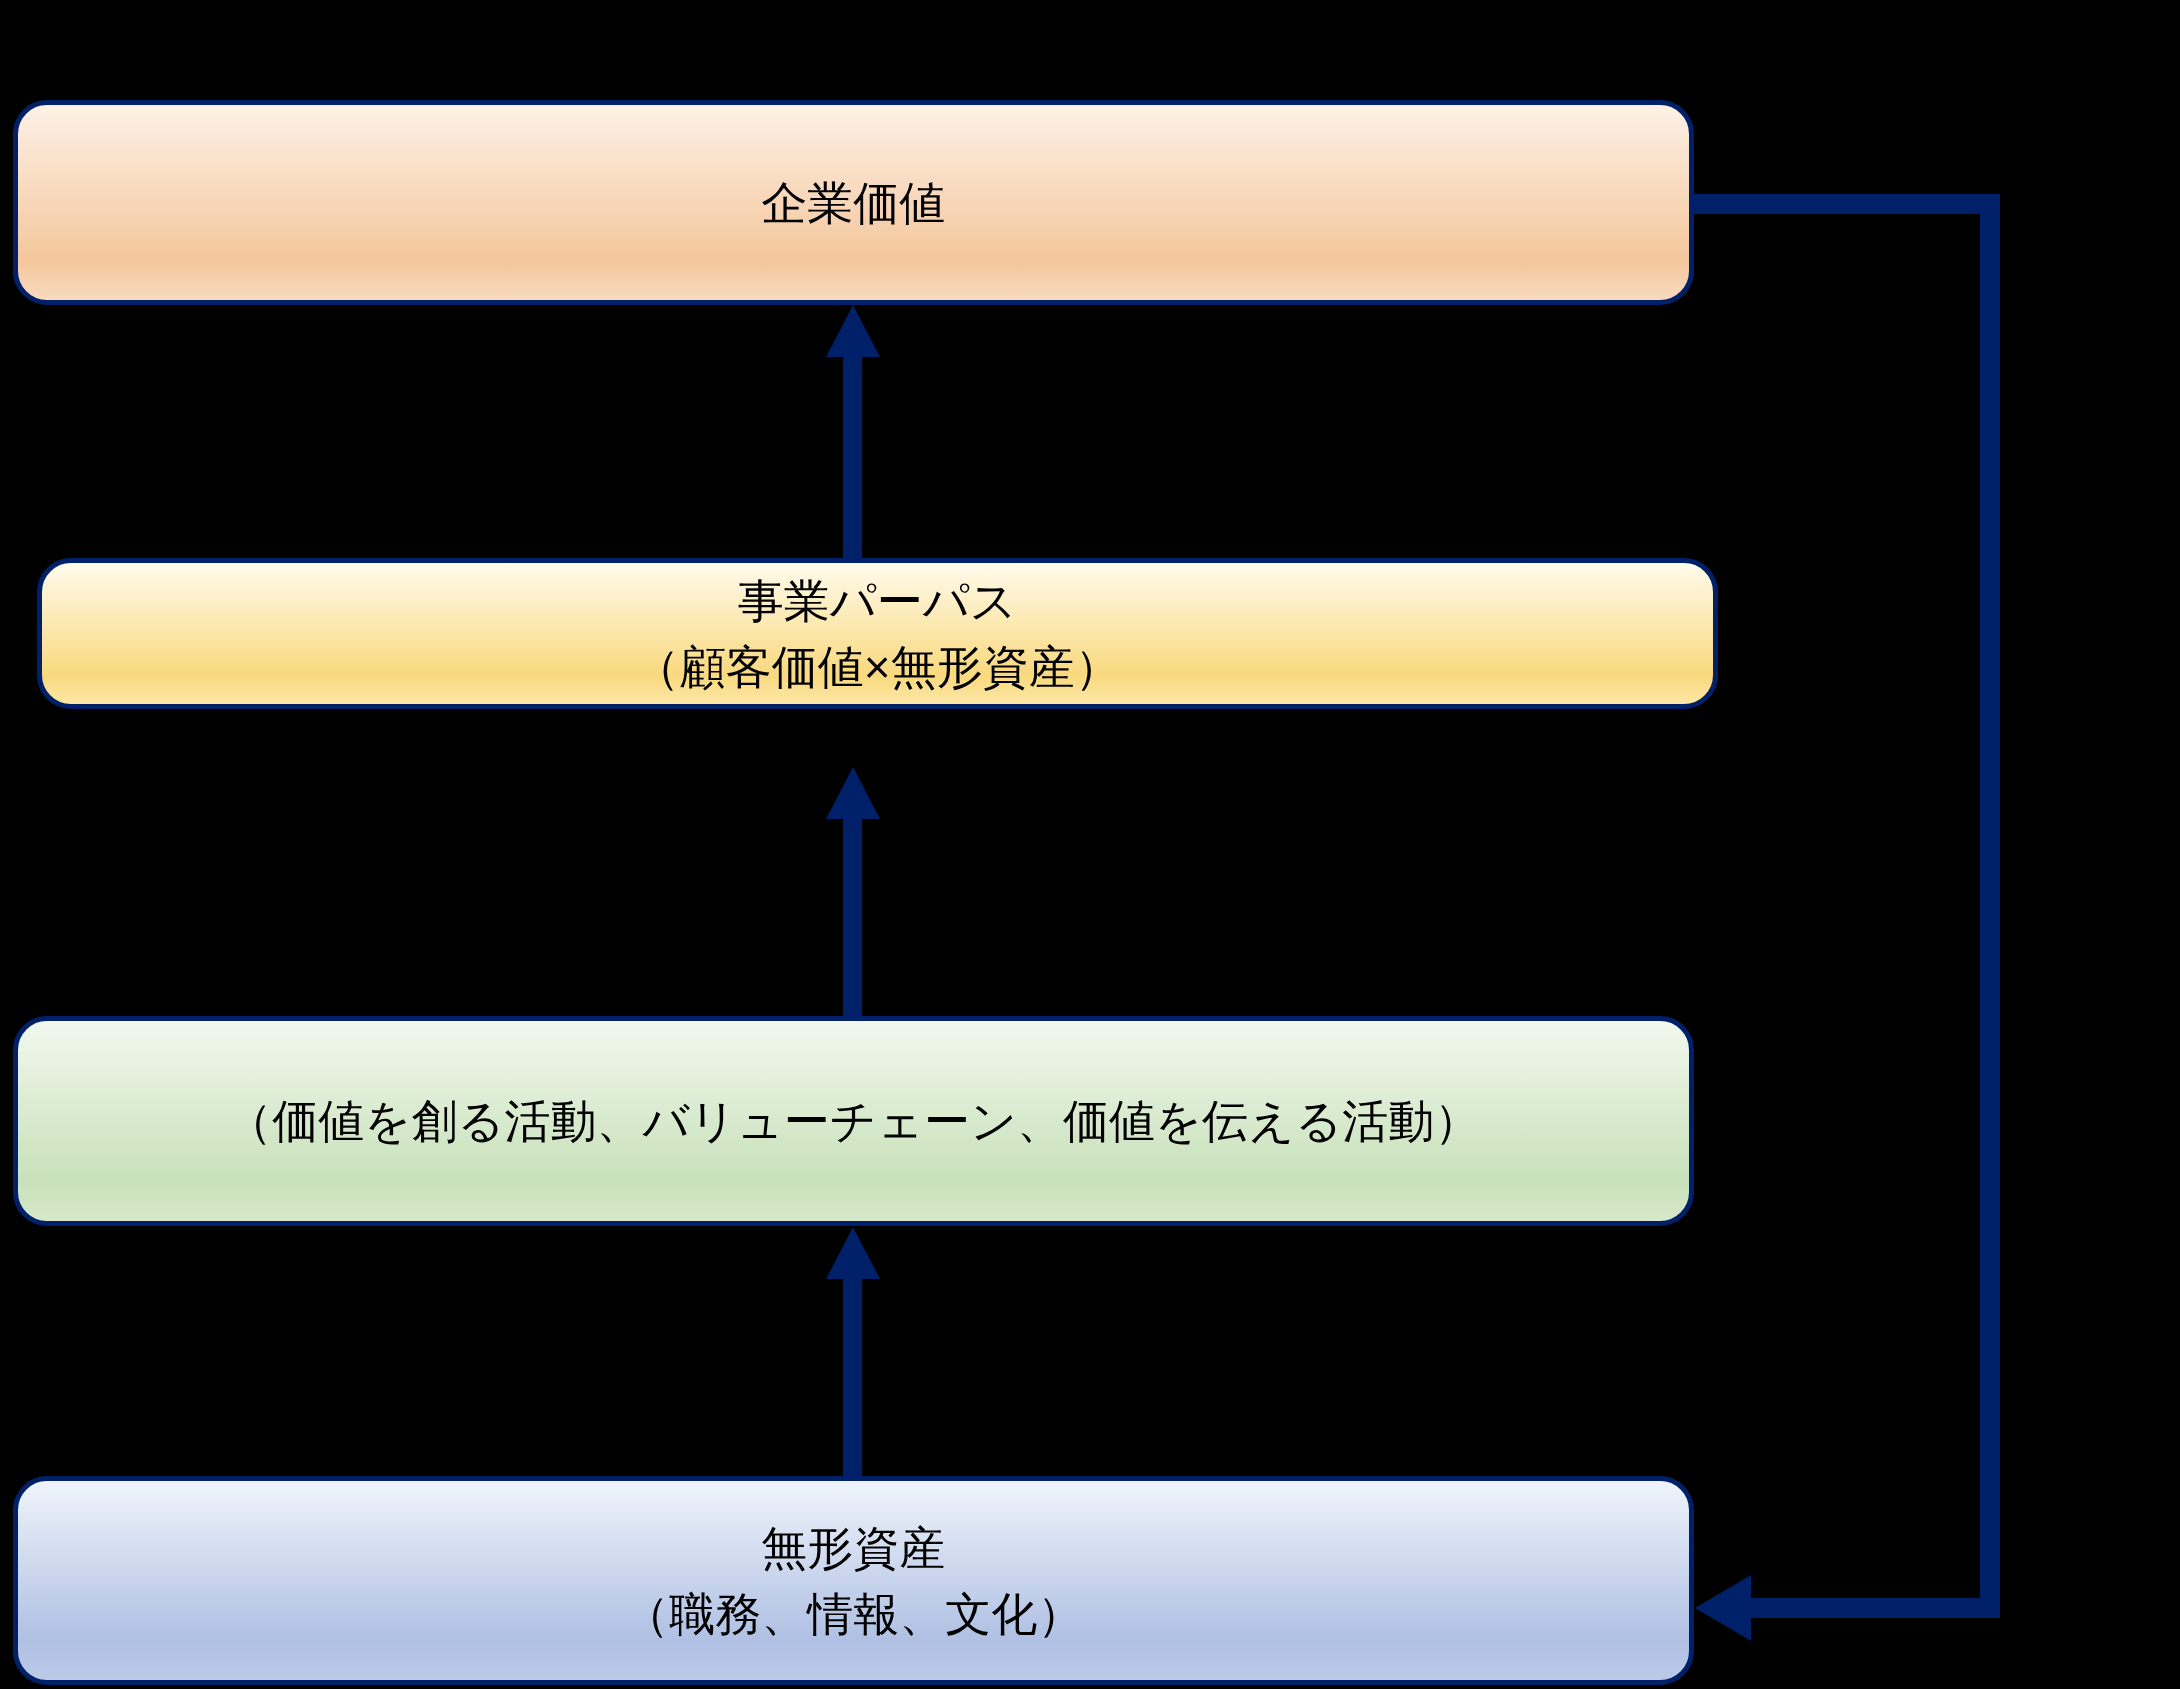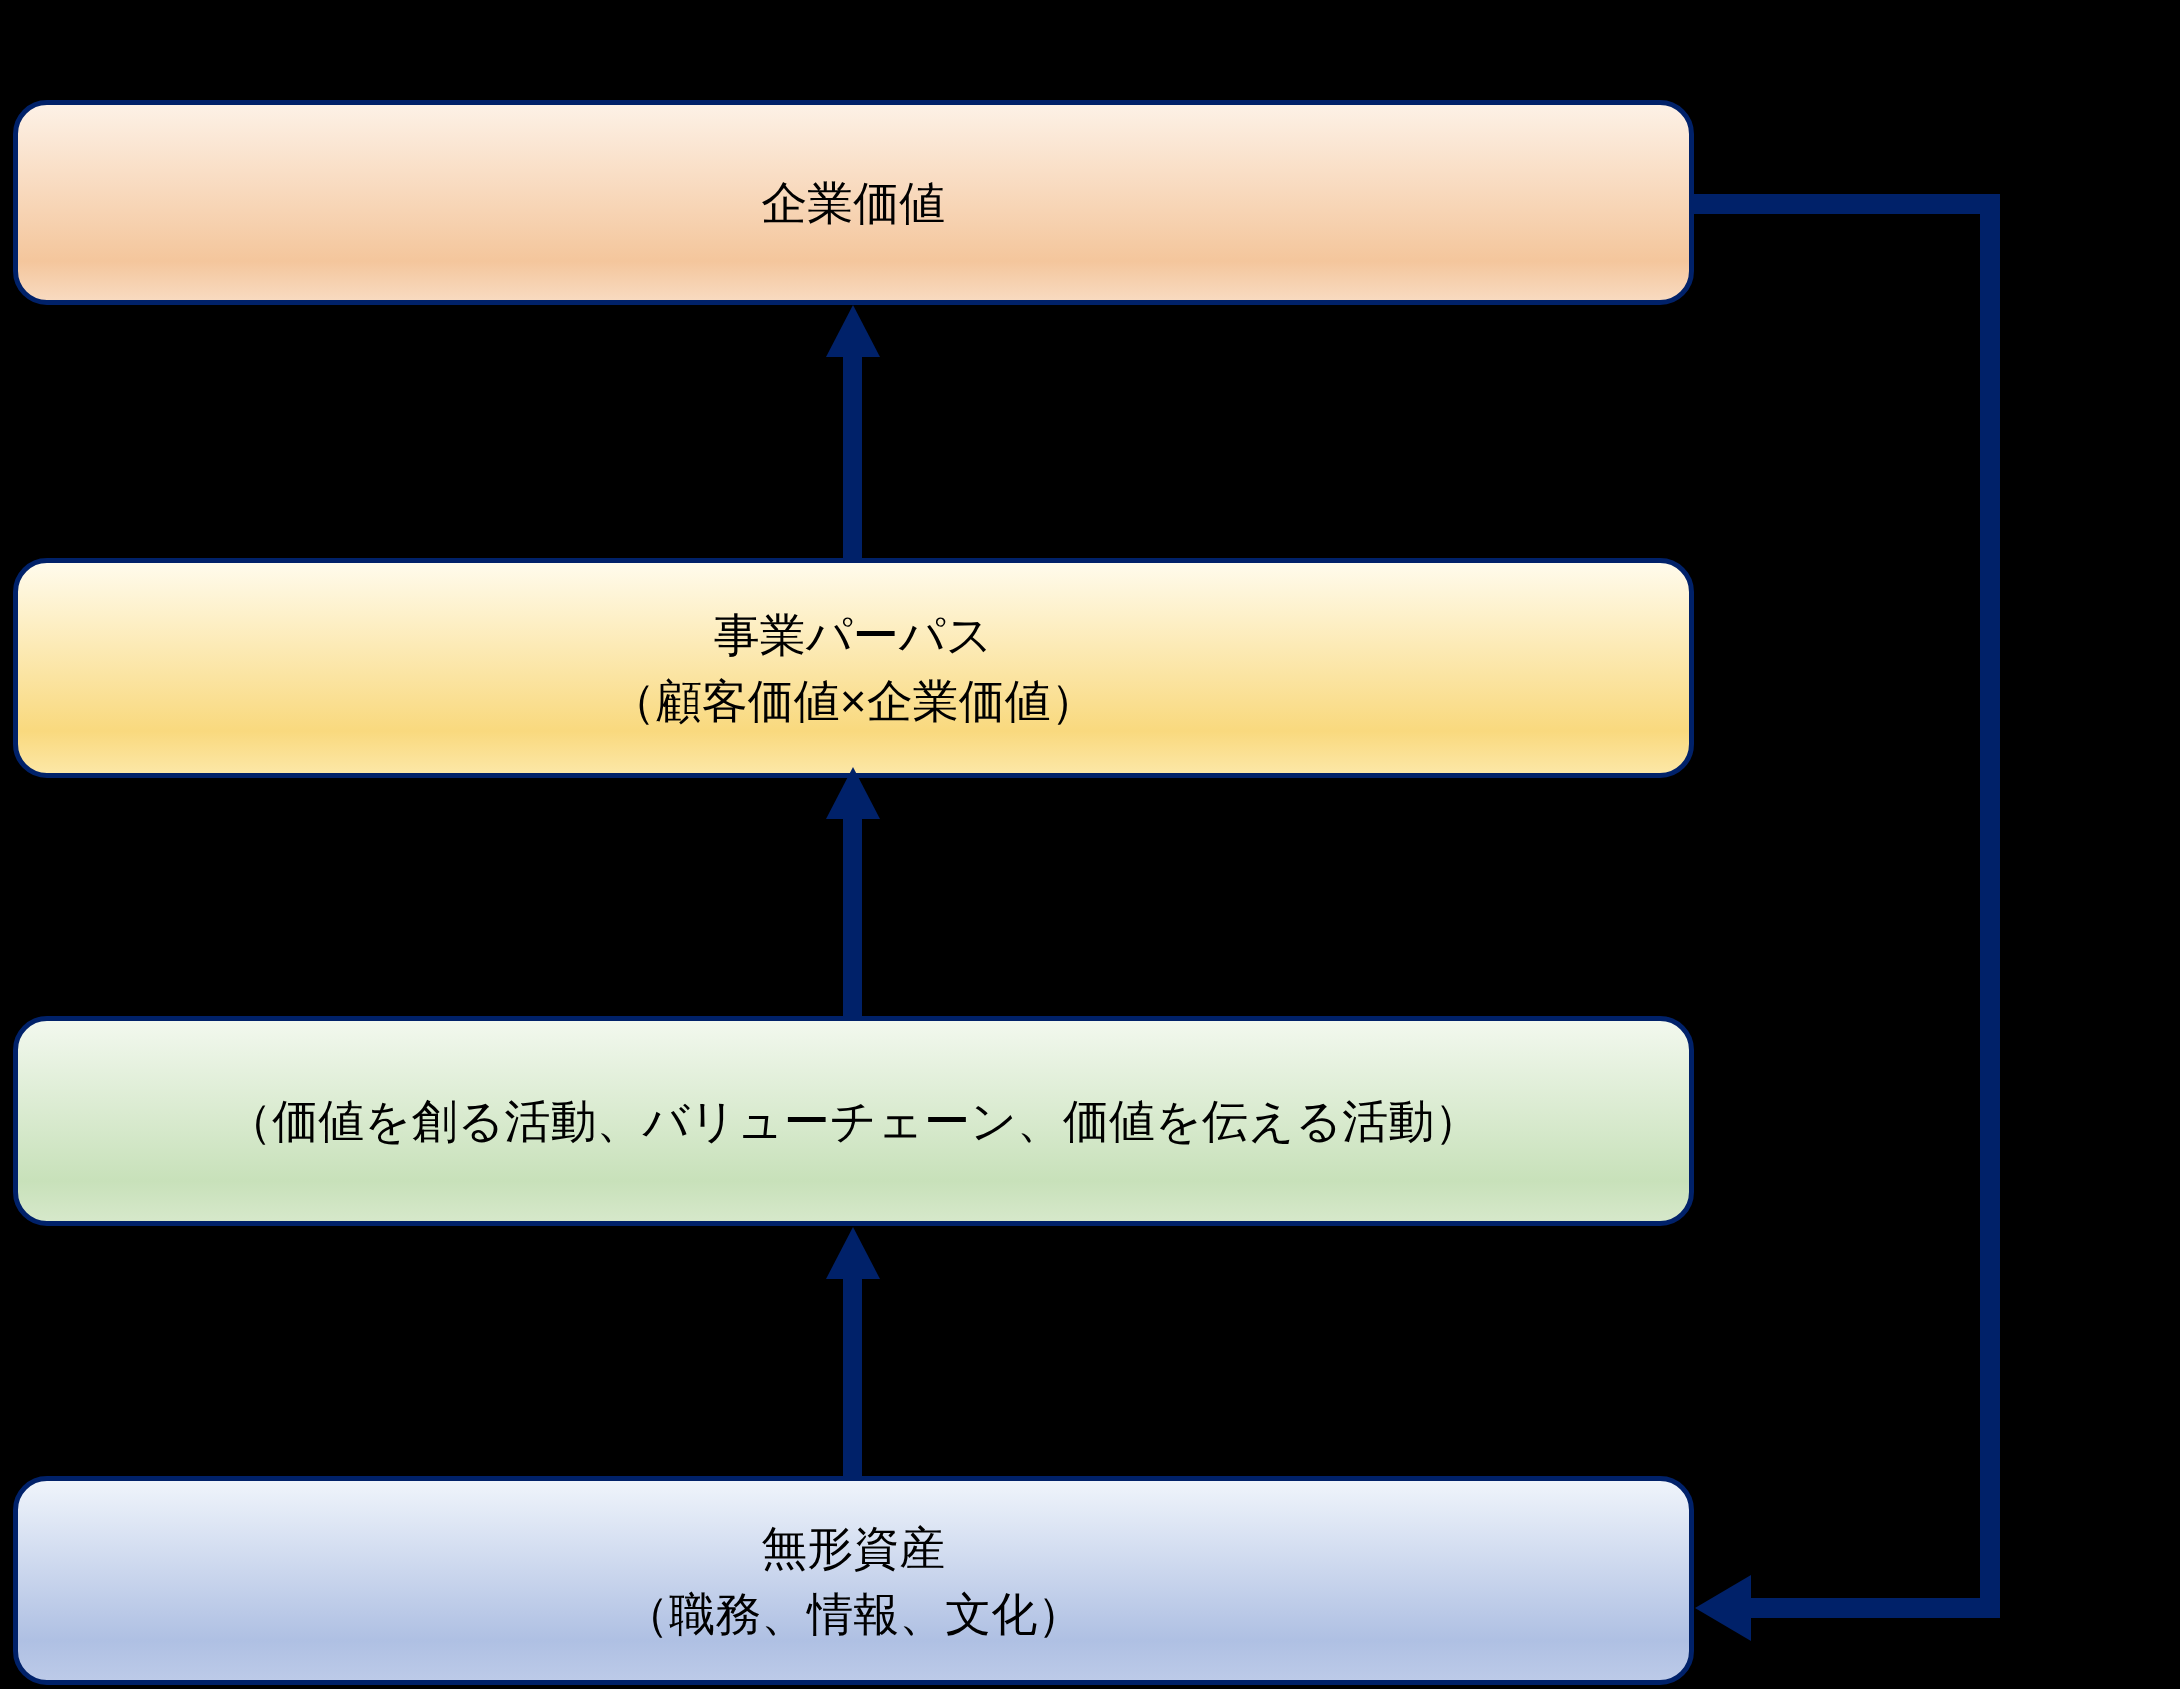--- a/index.html
+++ b/index.html
@@ -30,21 +30,21 @@
     text-align: center;
     color: #000000;
   }
   .node .title,
   .node .subtitle {
     font-size: 46px;
     line-height: 66px;
     white-space: nowrap;
   }
   #box-corporate-value   { top: 100px;  height: 205px; }
-  #box-business-purpose  { top: 558px;  height: 220px; }
+  #box-business-purpose  { top: 558px;  height: 151px; margin-left: 24px; }
   #box-value-chain       { top: 1016px; height: 210px; }
   #box-intangible-assets { top: 1476px; height: 209px; }
 
   
   .up-arrow {
     position: absolute;
     left: 825px;            
     width: 55px;
     display: flex;
     flex-direction: column;
@@ -86,21 +86,21 @@
 <body>
 
 <div id="stage" style="background: rgb(0, 0, 0);">
 
   <div class="node" id="box-corporate-value" style="background: linear-gradient(rgb(253, 241, 230) 0%, rgb(244, 198, 156) 80%, rgb(248, 218, 192) 100%); color: rgb(0, 0, 0);">
     <div class="title">企業価値</div>
   </div>
 
   <div class="node" id="box-business-purpose" style="background: linear-gradient(rgb(255, 251, 236) 0%, rgb(249, 217, 126) 80%, rgb(252, 231, 166) 100%); color: rgb(0, 0, 0);">
     <div class="title">事業パーパス</div>
-    <div class="subtitle">（顧客価値×企業価値）</div>
+    <div class="subtitle">（顧客価値×無形資産）</div>
   </div>
 
   <div class="node" id="box-value-chain" style="background: linear-gradient(rgb(242, 248, 238) 0%, rgb(200, 225, 186) 80%, rgb(214, 232, 202) 100%); color: rgb(0, 0, 0);">
     <div class="subtitle">（価値を創る活動、バリューチェーン、価値を伝える活動）</div>
   </div>
 
   <div class="node" id="box-intangible-assets" style="background: linear-gradient(rgb(239, 244, 251) 0%, rgb(175, 192, 227) 80%, rgb(188, 202, 232) 100%); color: rgb(0, 0, 0);">
     <div class="title">無形資産</div>
     <div class="subtitle">（職務、情報、文化）</div>
   </div>

